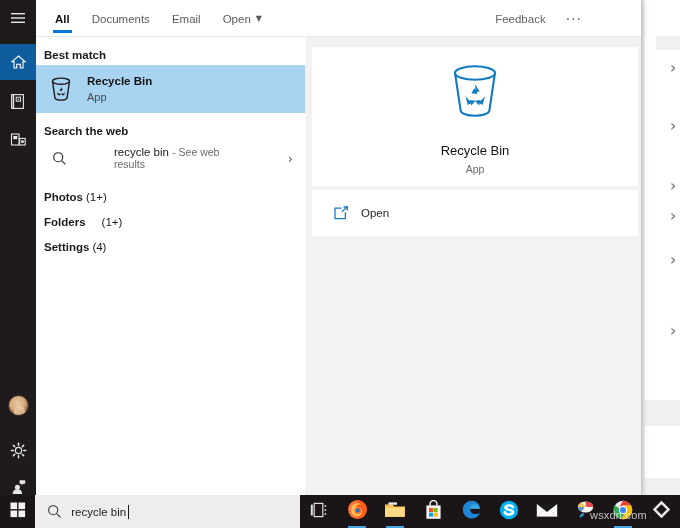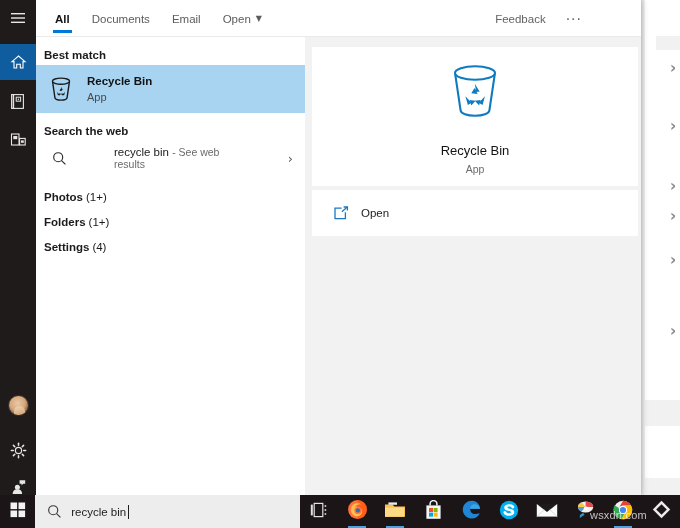--- a/index.html
+++ b/index.html
@@ -339,21 +339,21 @@
         </span>
         <span class="web-chev">›</span>
       </div>
 
       <div style="height:9px;"></div>
 
       <div class="cat-row">
         <span>Photos</span>
         <span class="cnt">(1+)</span>
       </div>
-      <div class="cat-row" style="margin-top:0;">
+      <div class="cat-row" style="margin-top:0;gap:13px;">
         <span>Folders</span>
         <span class="cnt">(1+)</span>
       </div>
       <div class="cat-row">
         <span>Settings</span>
         <span class="cnt">(4)</span>
       </div>
     </div>
 
     <div class="preview">

